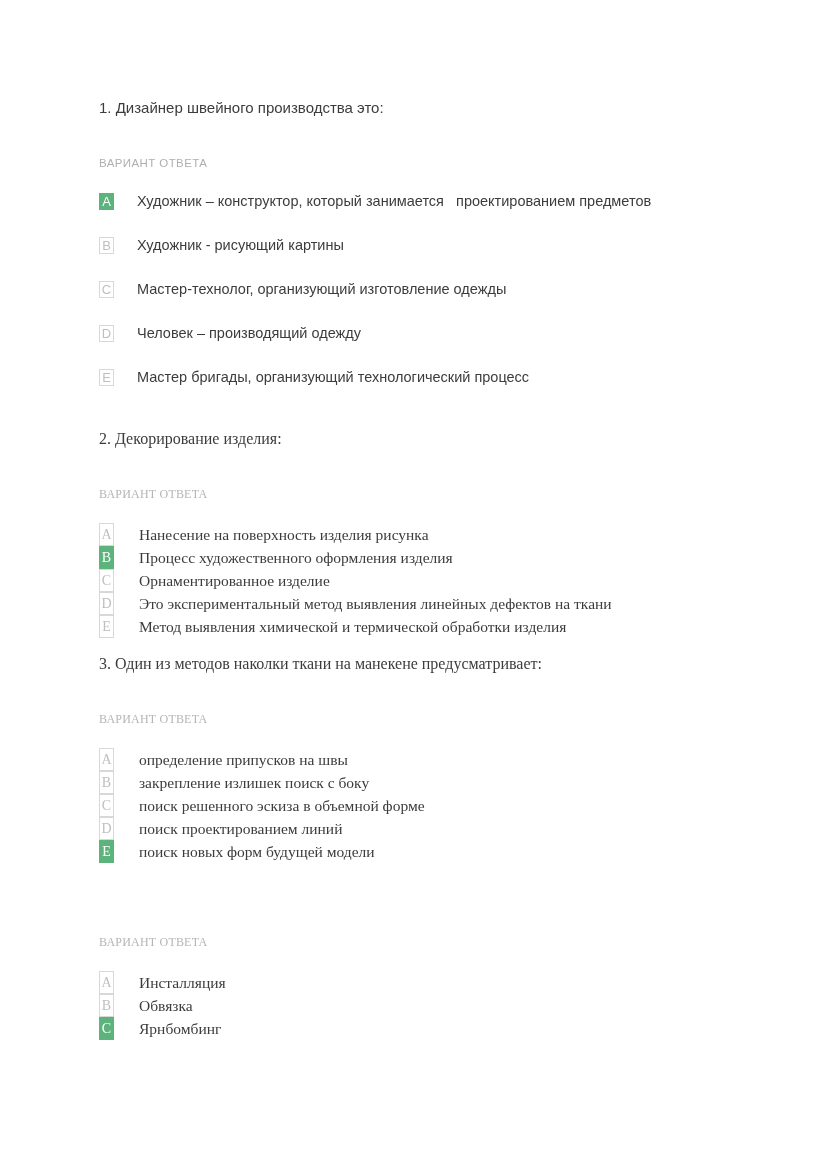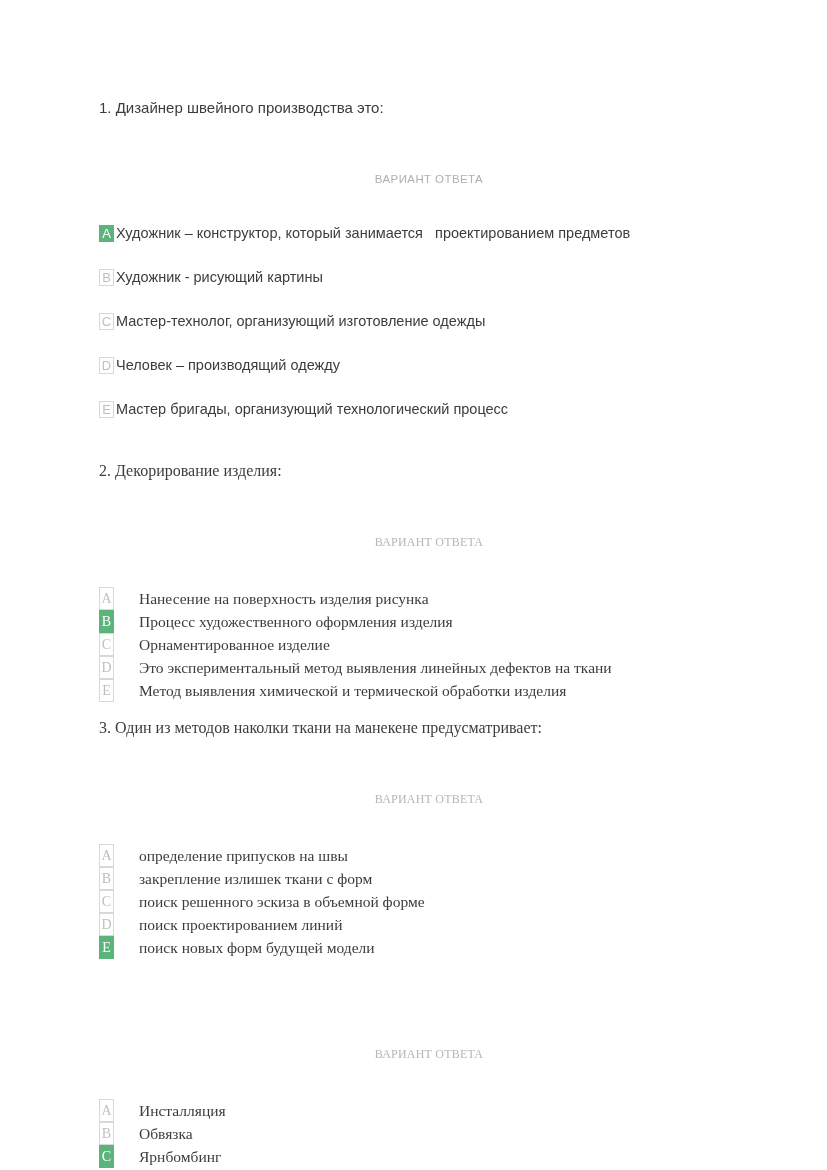--- a/index.html
+++ b/index.html
@@ -41,23 +41,22 @@
     line-height: 20px;
     margin: 0;
     white-space: pre-wrap;
   }
 
   .answers-label {
     color: #b0b0b0;
     font-size: 11.5px;
     letter-spacing: 0.4px;
     line-height: 14px;
-    margin: 16px;
+    margin: 0;
     text-transform: uppercase;
-    text-align: center;
   }
 
   .options { margin: 0; padding: 0; }
 
   .option {
     display: flex;
     align-items: flex-start;
   }
 
   .badge {
@@ -92,21 +91,21 @@
   }
   .qblock.sans .option:last-child { margin-bottom: 0; }
   .qblock.sans .badge {
     height: 17px;
     line-height: 15px;
     margin-top: 1px;
   }
   .qblock.sans .option-text {
     font-size: 14.5px;
     line-height: 19px;
-    padding-left: 2px;
+    padding-left: 23px;
   }
 
   
   .qblock.serif .question-text { font-family: "Liberation Serif", serif; font-size: 16px; }
   .qblock.serif .answers-label {
     font-family: "Liberation Serif", serif;
     font-size: 12px;
     letter-spacing: 0.2px;
     color: #b5b5b5;
   }
@@ -207,21 +206,21 @@
       <div class="gap-q-to-label-serif"></div>
       <p class="answers-label">ВАРИАНТ ОТВЕТА</p>
       <div class="gap-label-to-opts-serif"></div>
       <div class="options">
         <div class="option">
           <span class="badge">A</span>
           <span class="option-text">определение припусков на швы</span>
         </div>
         <div class="option">
           <span class="badge">B</span>
-          <span class="option-text">закрепление излишек ткани с форм</span>
+          <span class="option-text">закрепление излишек поиск с боку</span>
         </div>
         <div class="option">
           <span class="badge">C</span>
           <span class="option-text">поиск решенного эскиза в объемной форме</span>
         </div>
         <div class="option">
           <span class="badge">D</span>
           <span class="option-text">поиск проектированием линий</span>
         </div>
         <div class="option selected">

